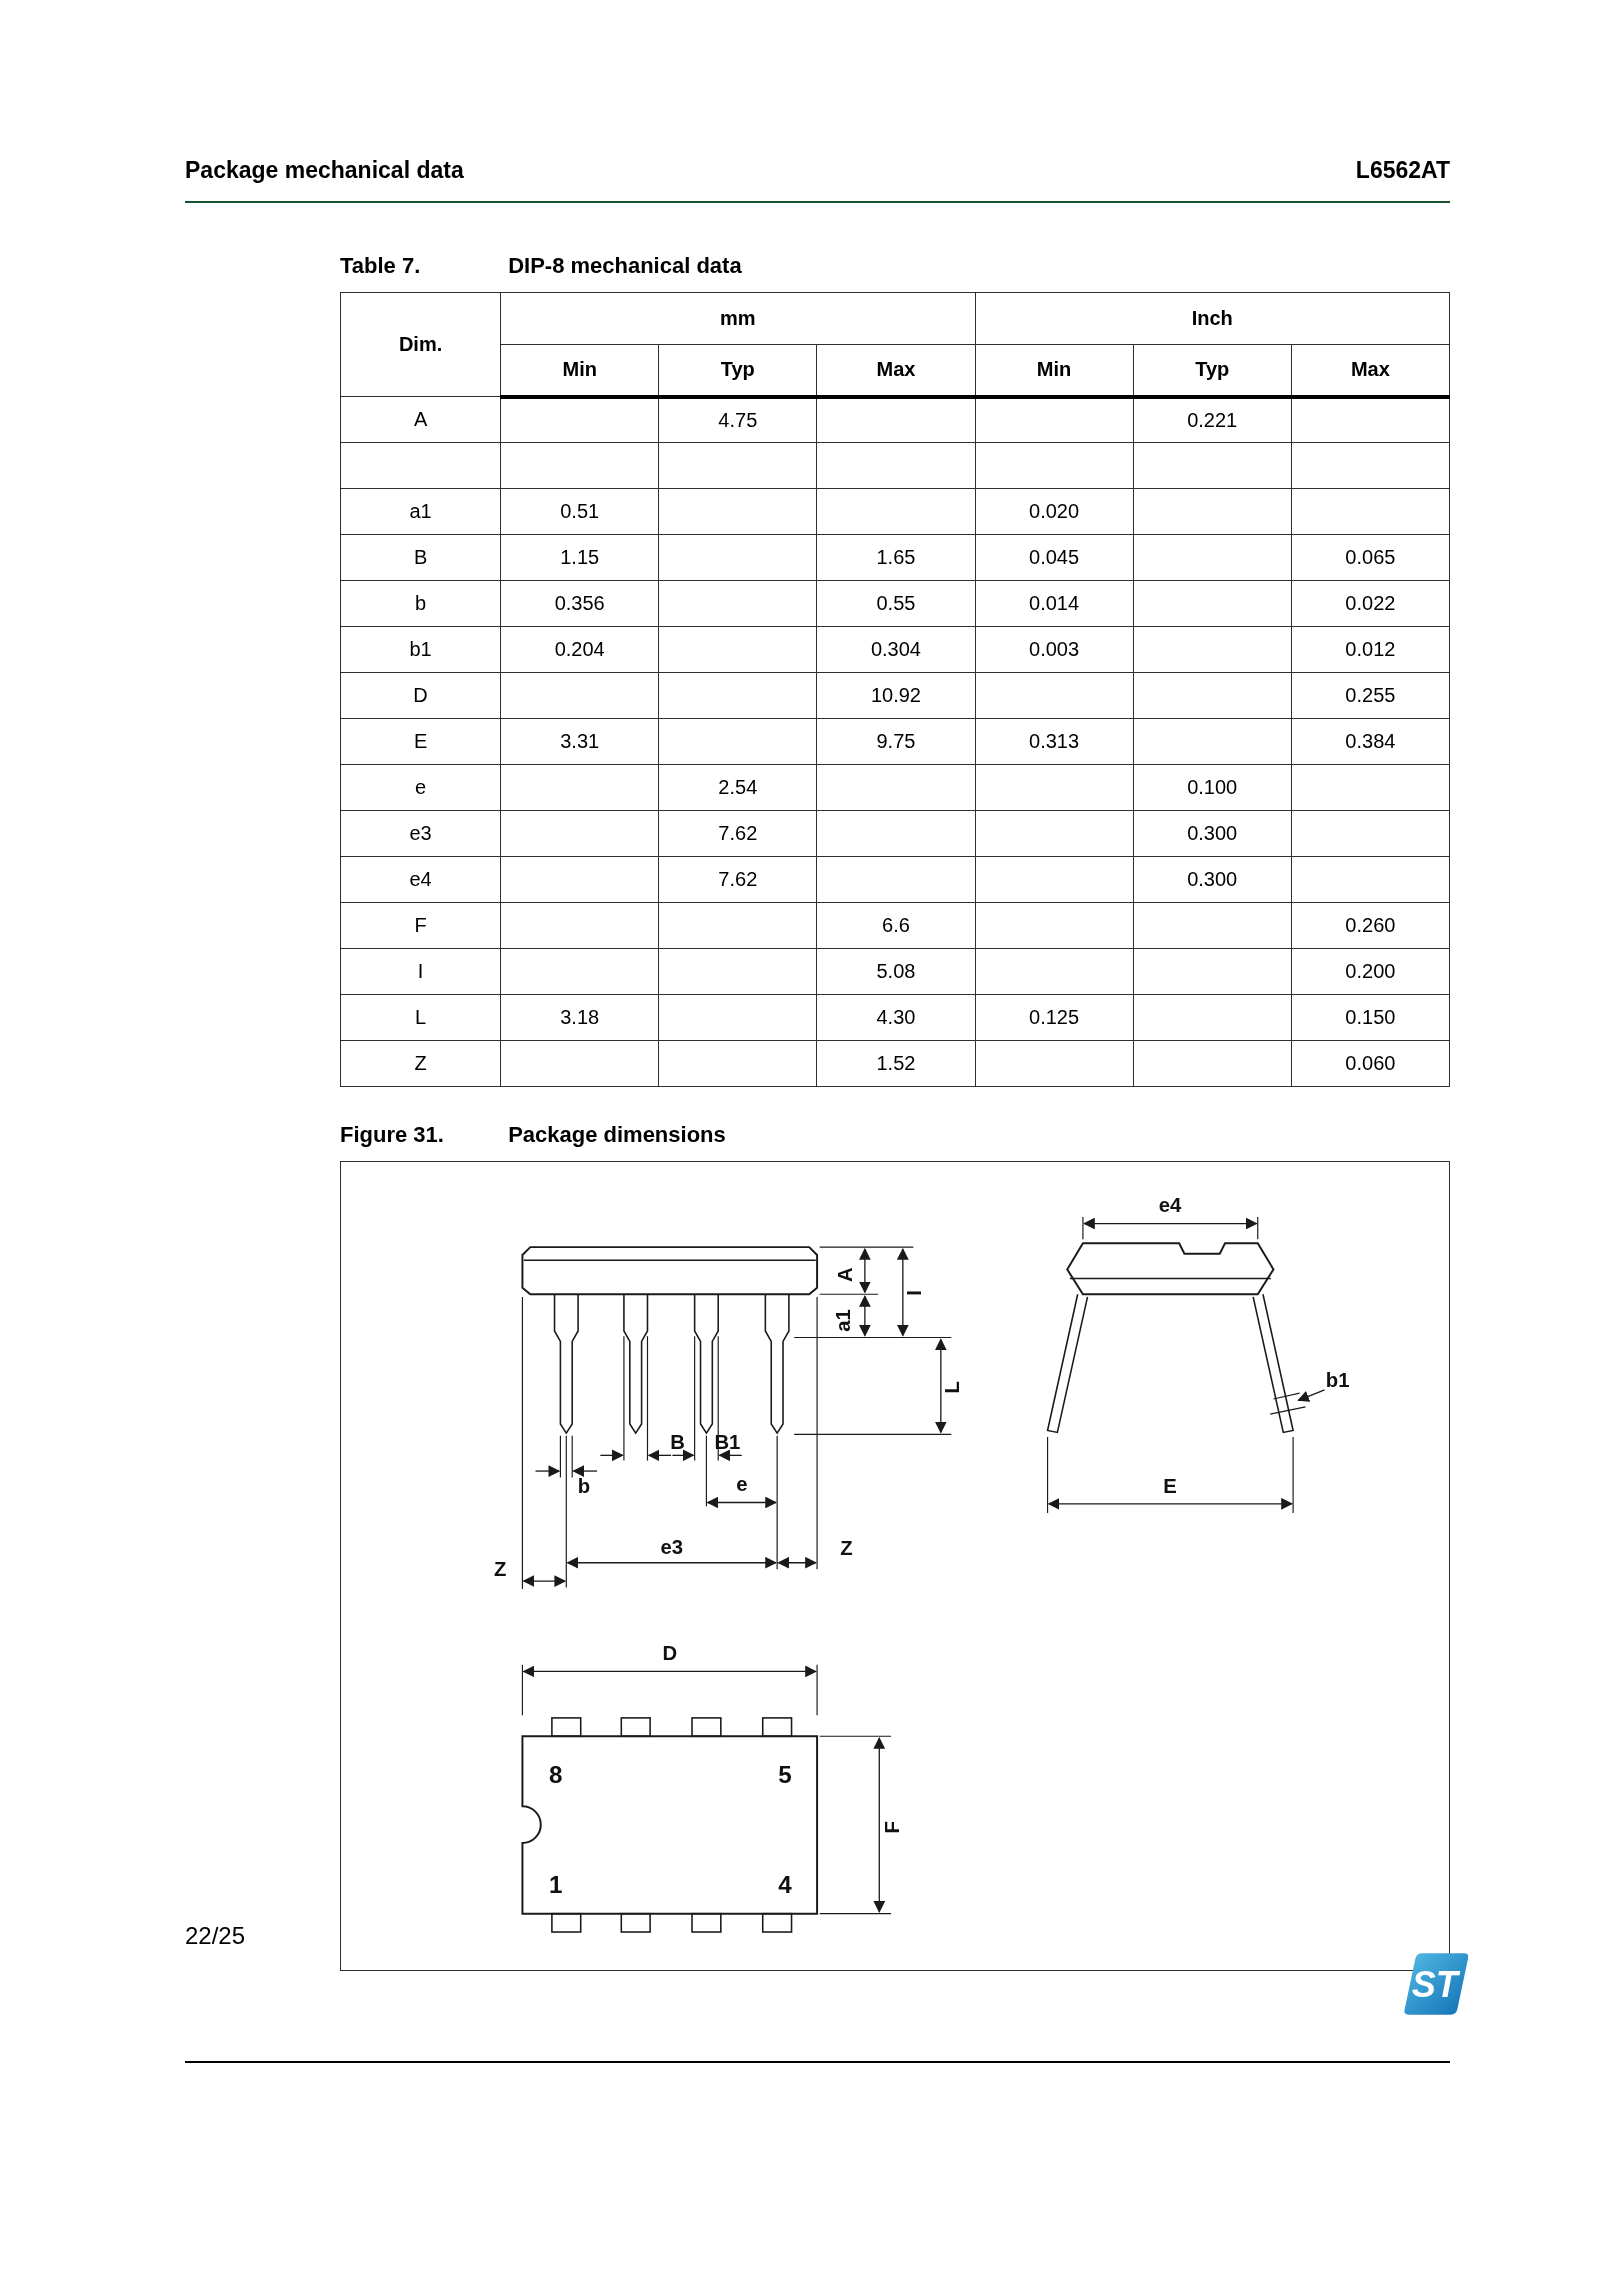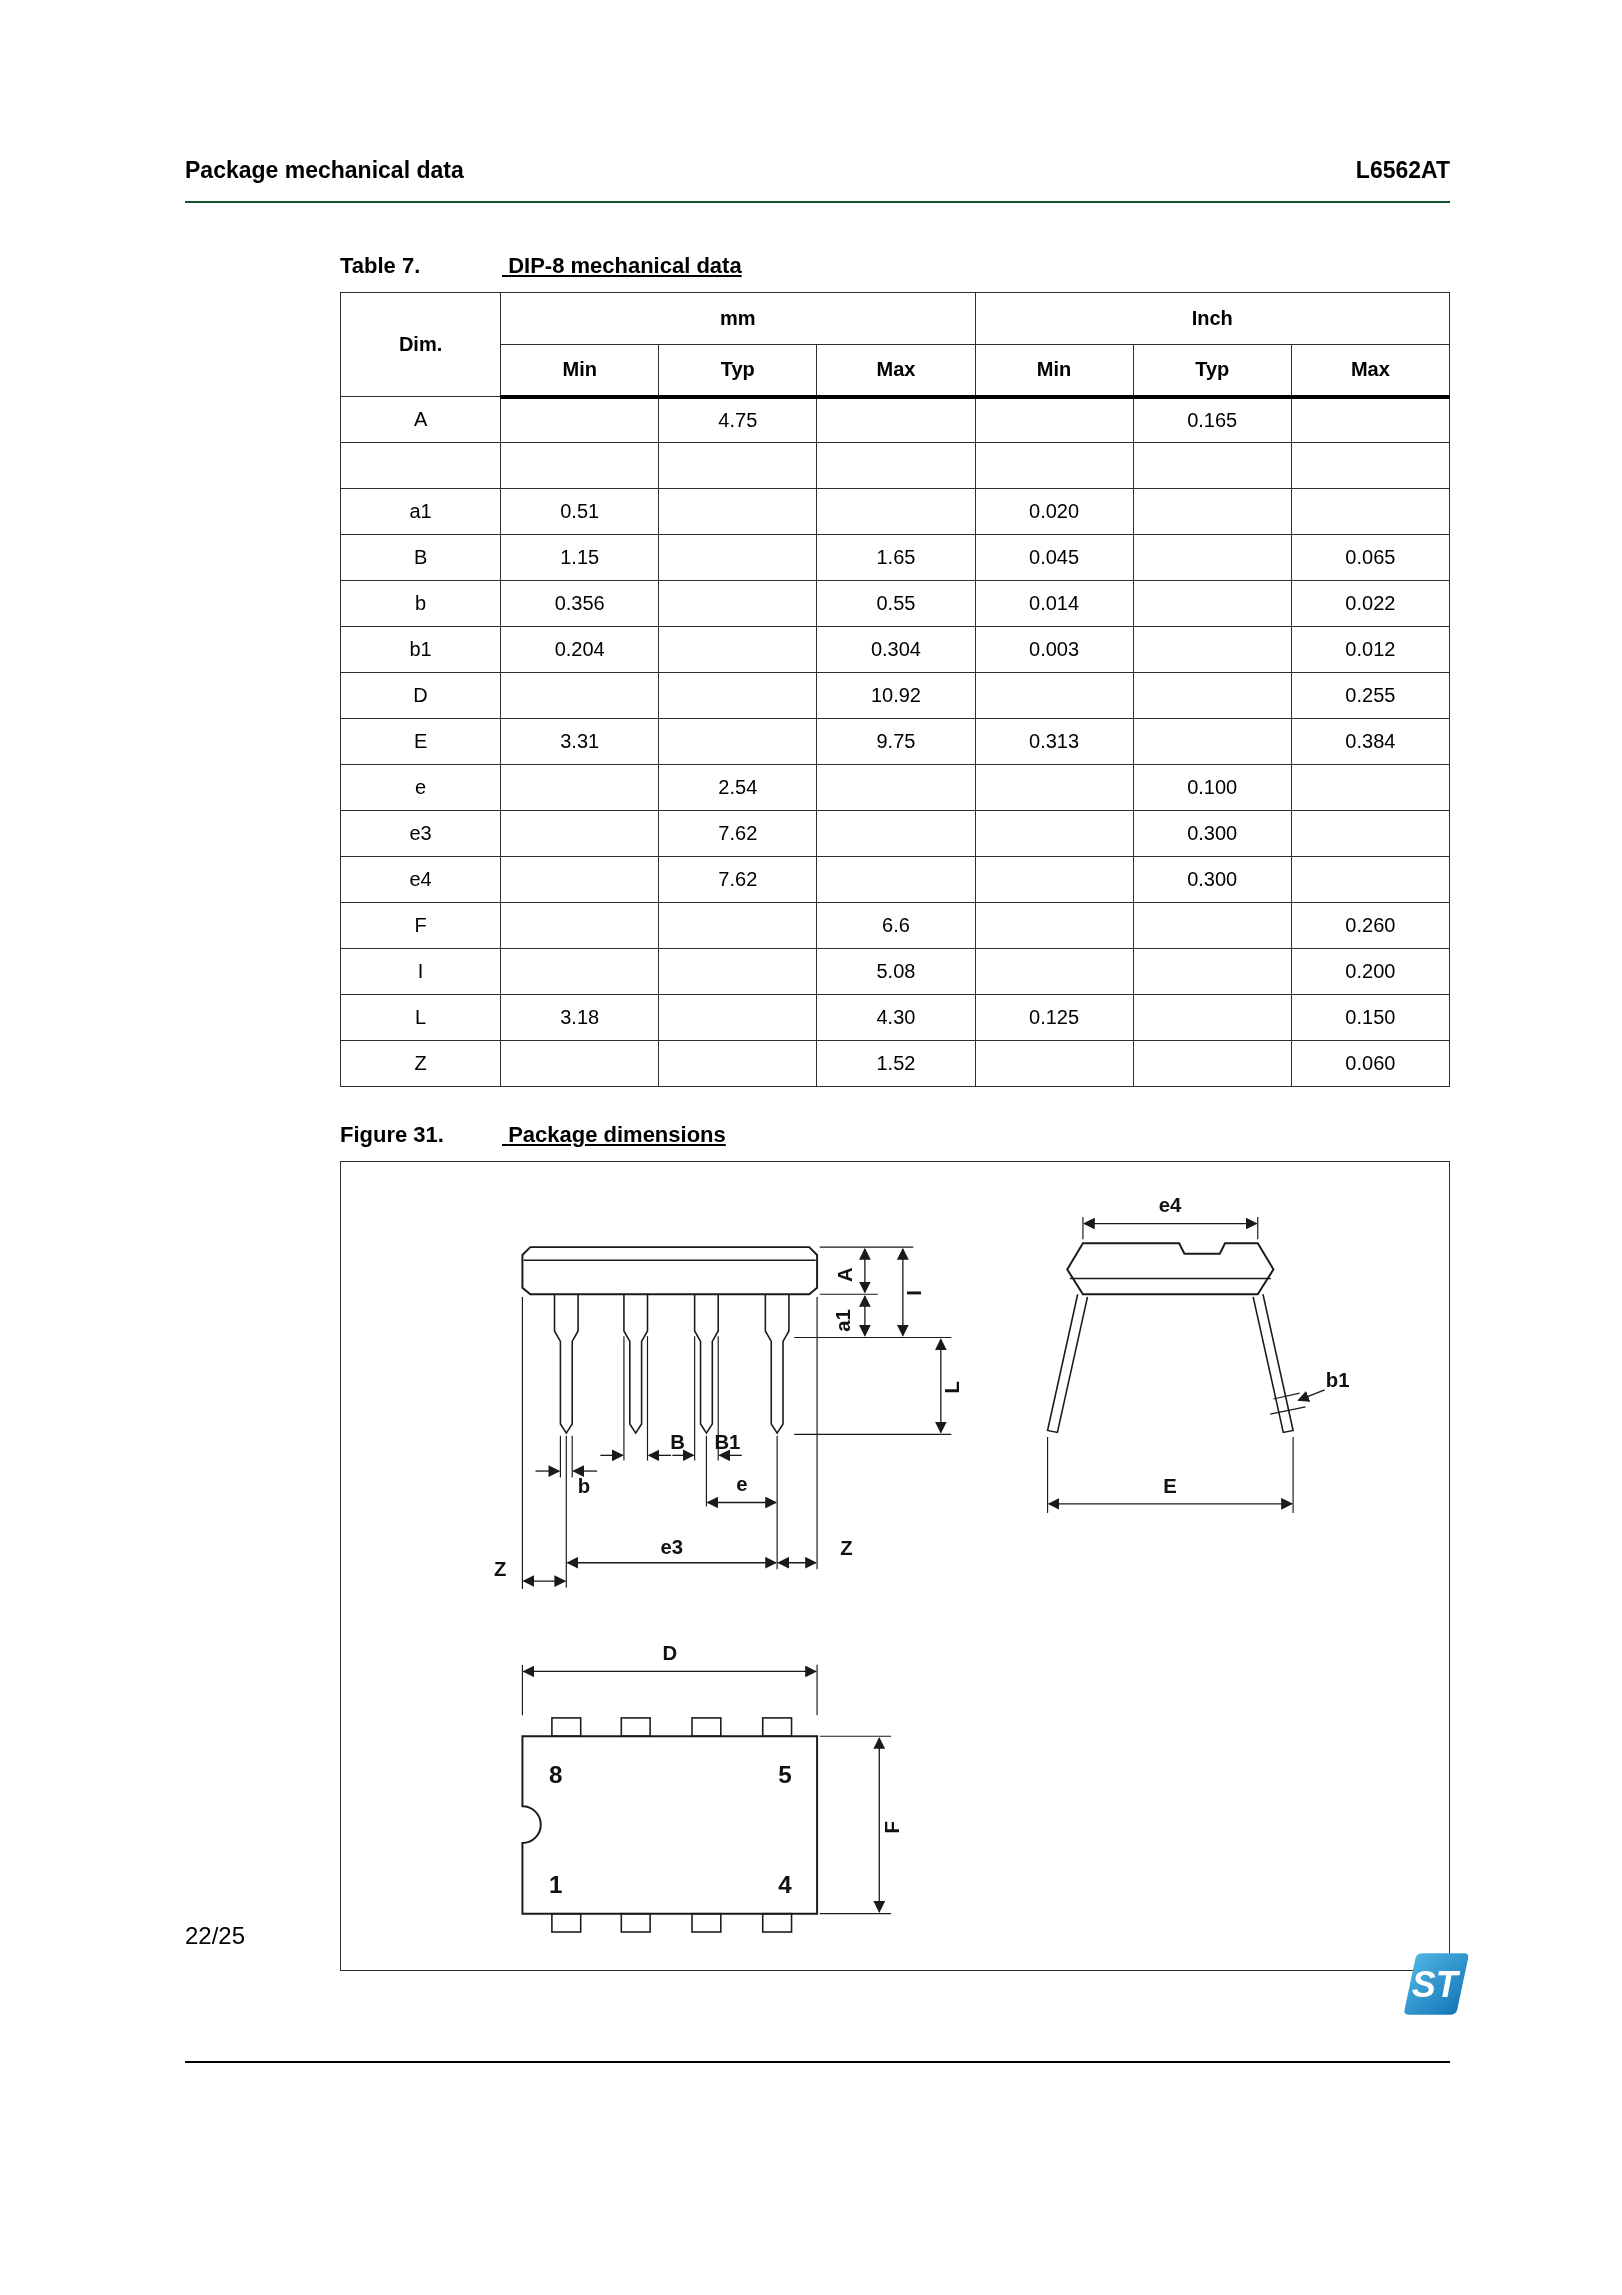--- a/index.html
+++ b/index.html
@@ -11,21 +11,21 @@
 
   
   .header {
     position:absolute; top:157px; left:185px; width:1265px;
     display:flex; justify-content:space-between;
     font-size:23px; font-weight:bold;
     padding-bottom:17px; border-bottom:2px solid #14532d;
   }
 
   
-  .caption { position:absolute; left:340px; font-size:22px; font-weight:bold; white-space:nowrap;text-decoration:underline; }
+  .caption { position:absolute; left:340px; font-size:22px; font-weight:bold; white-space:nowrap; }
   .caption .cap-label { display:inline-block; min-width:162px; }
   #table-caption { top:253px; }
   #figure-caption { top:1122px; }
 
   
   table.mech {
     position:absolute; top:292px; left:340px; width:1110px;
     border-collapse:collapse; table-layout:fixed;
   }
   .mech th, .mech td {
@@ -94,21 +94,21 @@
         <th>Max</th>
       </tr>
     </thead>
     <tbody>
         <tr>
           <td>A</td>
           <td></td>
           <td>4.75</td>
           <td></td>
           <td></td>
-          <td>0.165</td>
+          <td>0.221</td>
           <td></td>
         </tr>
         <tr>
           <td></td>
           <td></td>
           <td></td>
           <td></td>
           <td></td>
           <td></td>
           <td></td>

